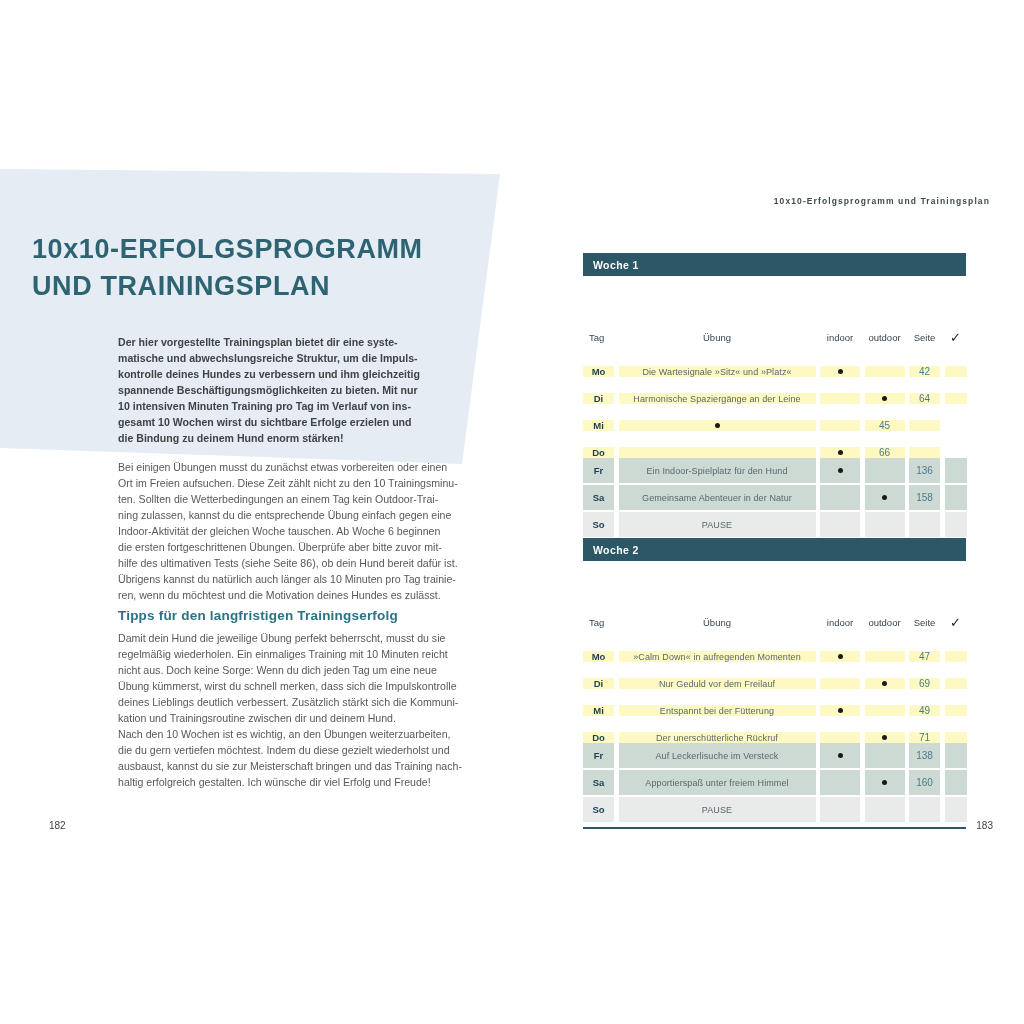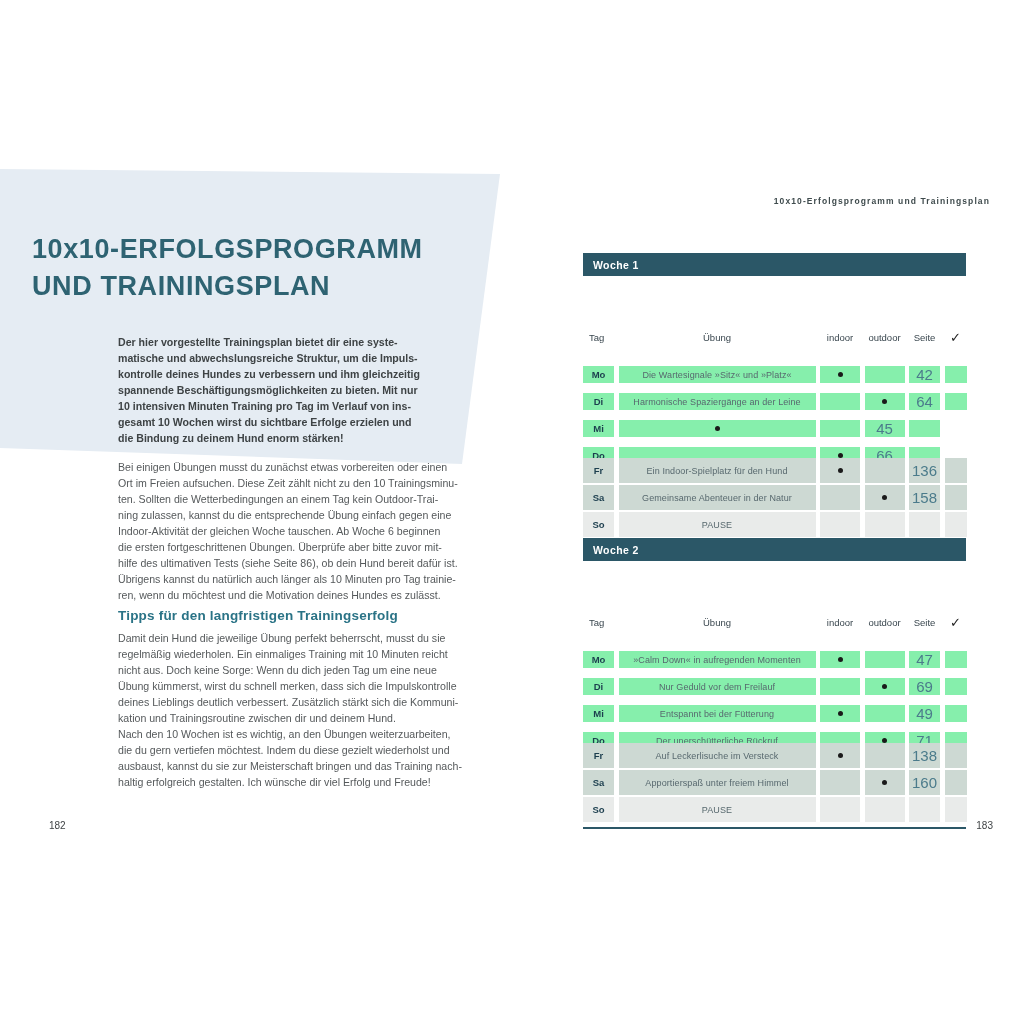--- a/index.html
+++ b/index.html
@@ -55,27 +55,27 @@
     font-size:9.5px;font-weight:500;color:#39464e;margin-top:48px;
   }
   .thead .c-tag{padding-left:6px;}
   .thead .c-mid{text-align:center;}
   .thead .c-check{text-align:center;font-size:13px;font-weight:bold;color:#222;}
   .trow{
     height:25px;margin-bottom:2px;display:grid;align-items:stretch;
     grid-template-columns:31px 197px 40px 40px 31px 22px;column-gap:4.5px;
   }
   .cell{display:flex;align-items:center;justify-content:center;}
-  .tone-blue{background:#86efac;margin-top:16px;}
+  .tone-blue{background:#fef9c3;margin-top:16px;}
   .tone-green{background:#cdd9d3;}
   .tone-gray{background:#e9ebea;}
   .day{font-size:9.5px;font-weight:bold;color:#1c3e4e;}
   .exercise{font-size:9px;color:#57686e;text-align:center;letter-spacing:0.1px;}
   .dot{width:5px;height:5px;border-radius:50%;background:#1a1a1a;}
-  .pageref{font-size:15px;color:#4b7b8b;}
+  .pageref{font-size:10px;color:#4b7b8b;}
   .rule{height:2px;background:#2b5767;margin-top:5px;}
 </style>
 </head>
 <body>
 
 <div class="blue-shape"></div>
 
 <div class="page-title">10x10-ERFOLGSPROGRAMM
 UND TRAININGSPLAN</div>
 

